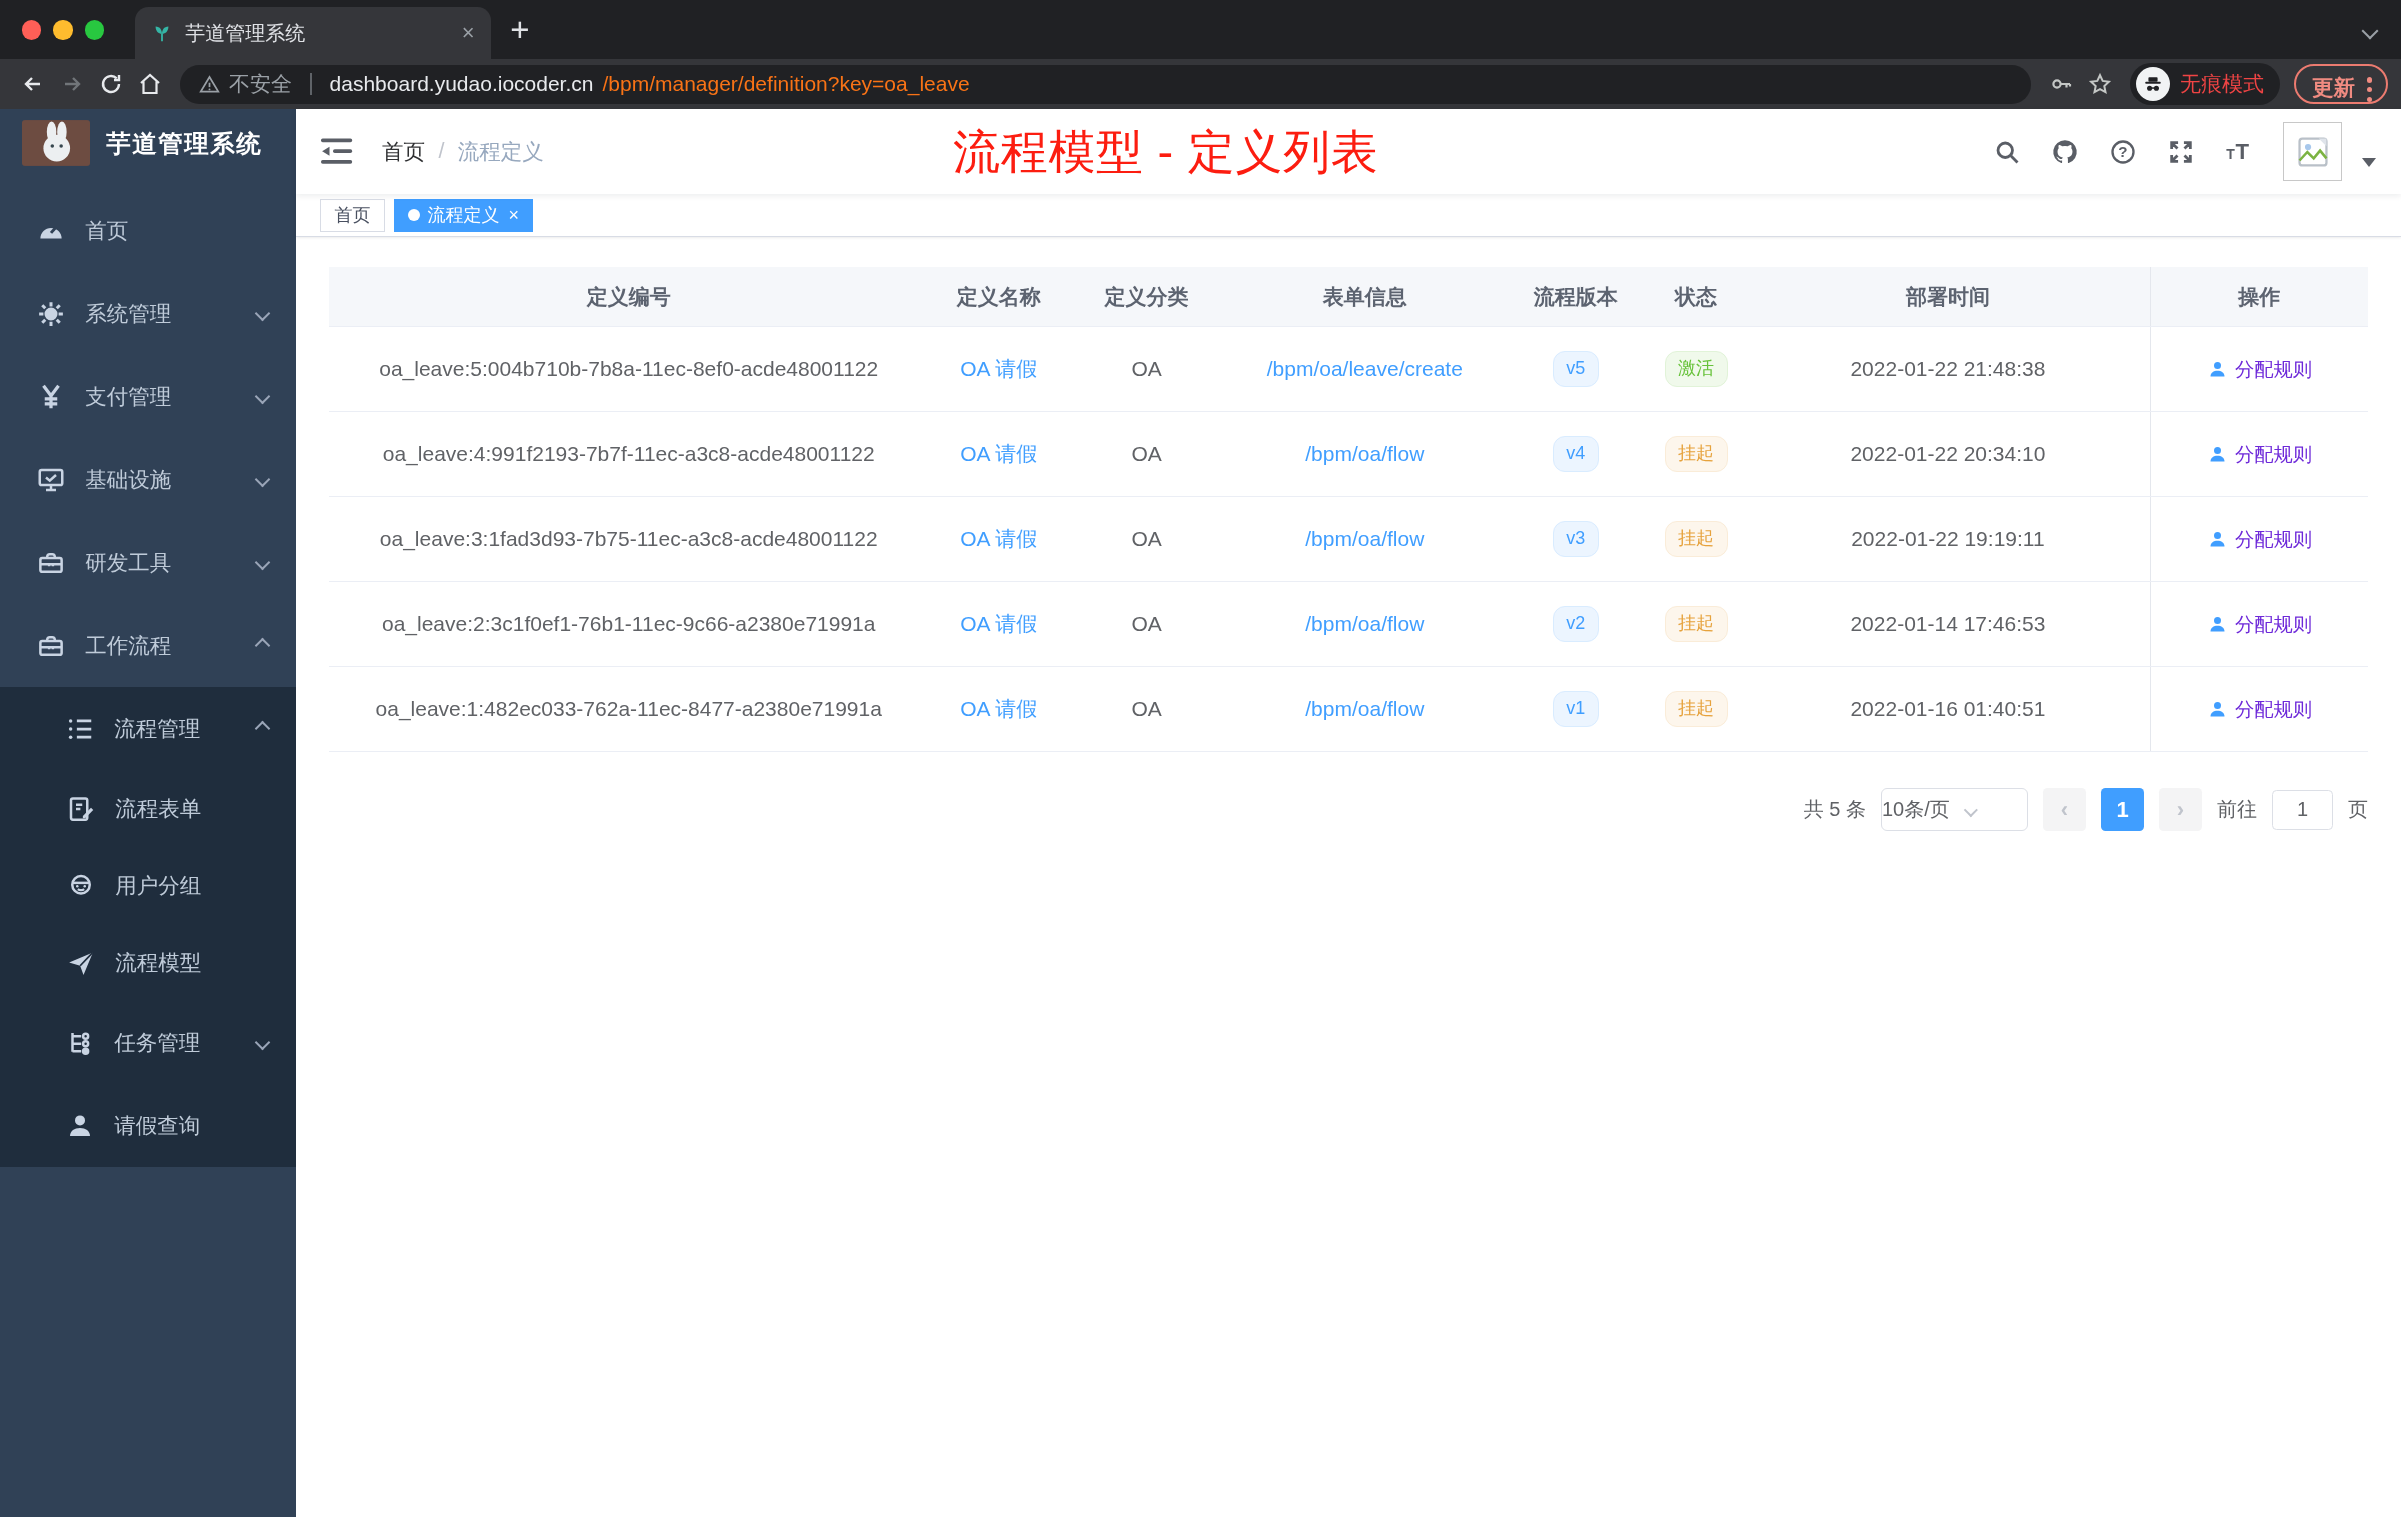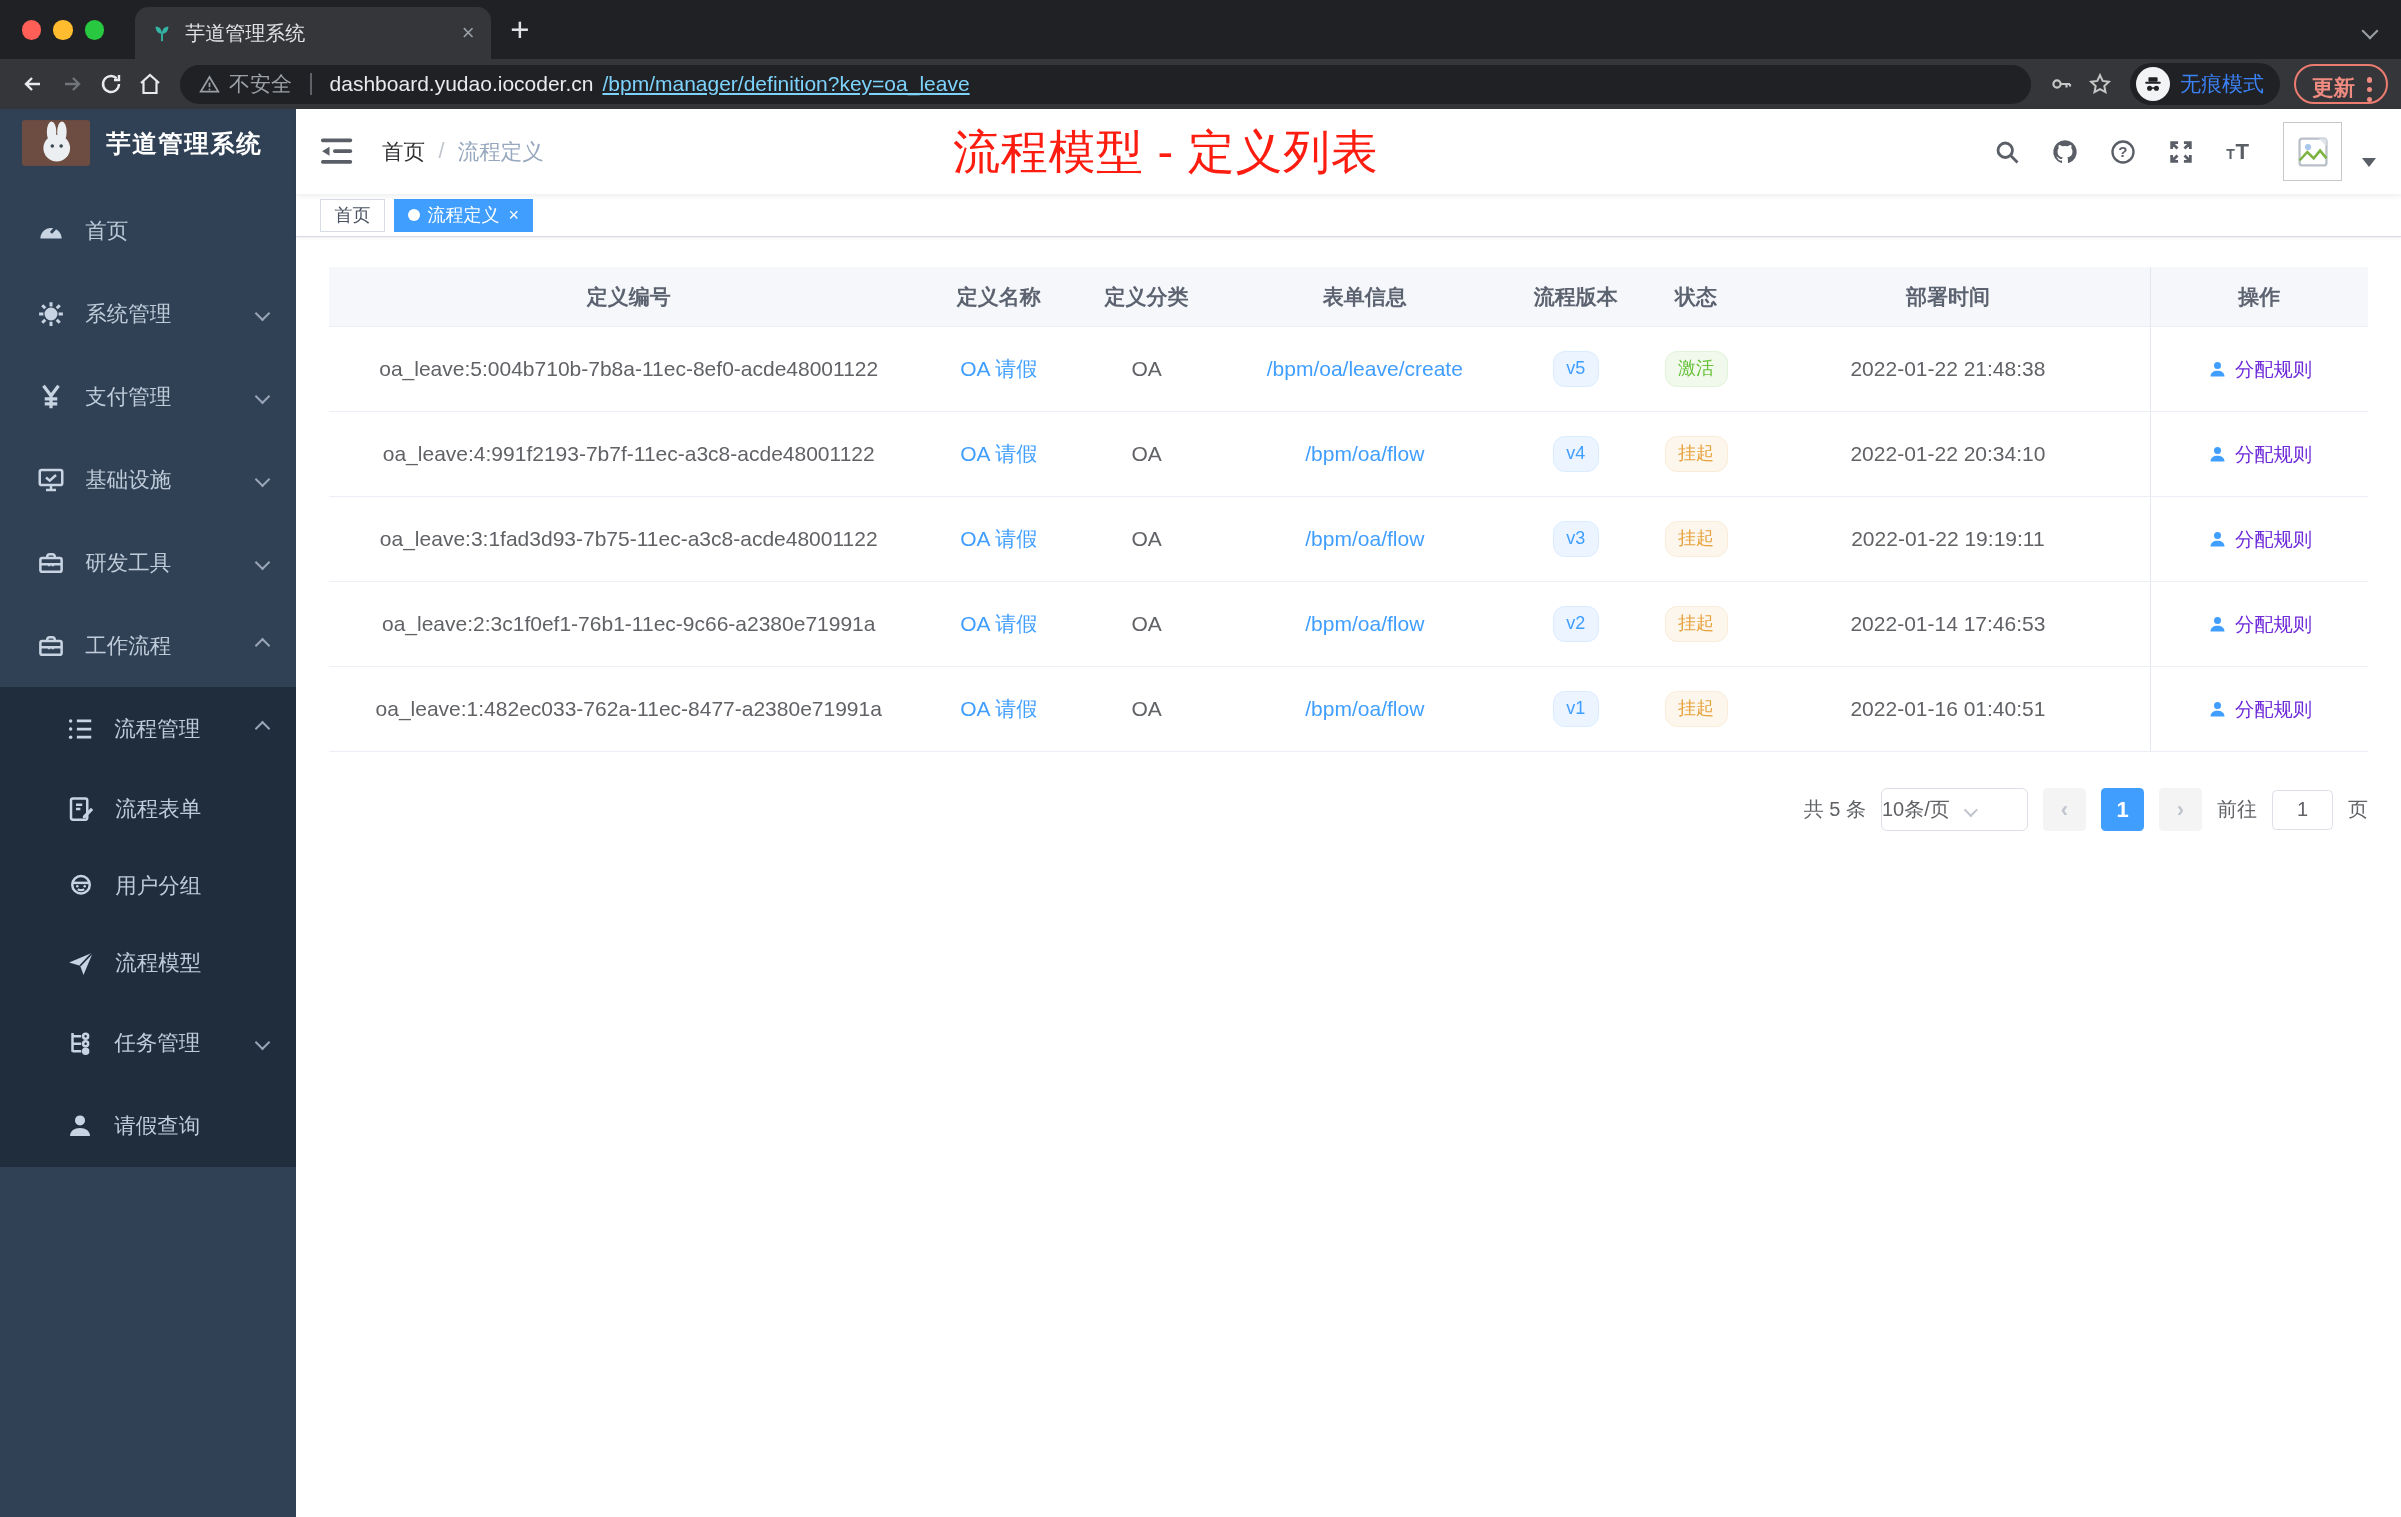--- a/index.html
+++ b/index.html
@@ -21,25 +21,25 @@
     border-right:2.2px solid #9aa0a6; border-bottom:2.2px solid #9aa0a6; transform:rotate(45deg); }
 
   .toolbar { height:50px; background:#35363a; display:flex; align-items:center; padding:0 13.4px; flex-shrink:0; }
   .navbtn { width:39px; height:39px; display:grid; place-items:center; color:#e8eaed; }
   .navbtn.dim { color:#717579; }
   .navbtn svg { width:24px; height:24px; }
   .urlbar { flex:1; height:39px; background:#202124; border-radius:19.3px; margin:0 10.4px;
     display:flex; align-items:center; padding:0 19.3px; gap:9px; font-size:21px; color:#9aa0a6; }
   .urlbar .sep { width:1.5px; height:22px; background:#5f6368; margin:0 9px; }
   .url-host { color:#e8eaed; }
-  .url-path { color:#7dd3fc;text-decoration:underline; }
+  .url-path { color:#f97316; }
   .right-ico { width:39px; height:39px; display:grid; place-items:center; color:#c4c7c5; }
   .right-ico svg { width:24px; height:24px; }
   .incog { height:42px; background:#202124; border-radius:21px; display:flex; align-items:center;
-    gap:10px; padding:0 16.3px 0 6px; color:#3b82f6; font-size:21px; margin-left:10.4px; }
+    gap:10px; padding:0 16.3px 0 6px; color:#ef4444; font-size:21px; margin-left:10.4px; }
   .incog-circle { width:34px; height:34px; border-radius:50%; background:#f1f3f4; display:grid; place-items:center; }
   .incog-circle svg { width:22px; height:22px; }
   .update-pill { height:40px; border:2.2px solid #ec7b70; border-radius:22px; color:#f08b81;
     display:flex; align-items:flex-end; gap:12px; padding:0 13.4px 0 16.3px; font-size:21.5px; font-weight:700; margin-left:13.4px; }
   .vdots { display:flex; flex-direction:column; gap:4.5px; }
   .vdots i { width:5.2px; height:5.2px; border-radius:50%; background:#f08b81; }
 
   
   .app { flex:1; display:flex; min-height:0; }
 

